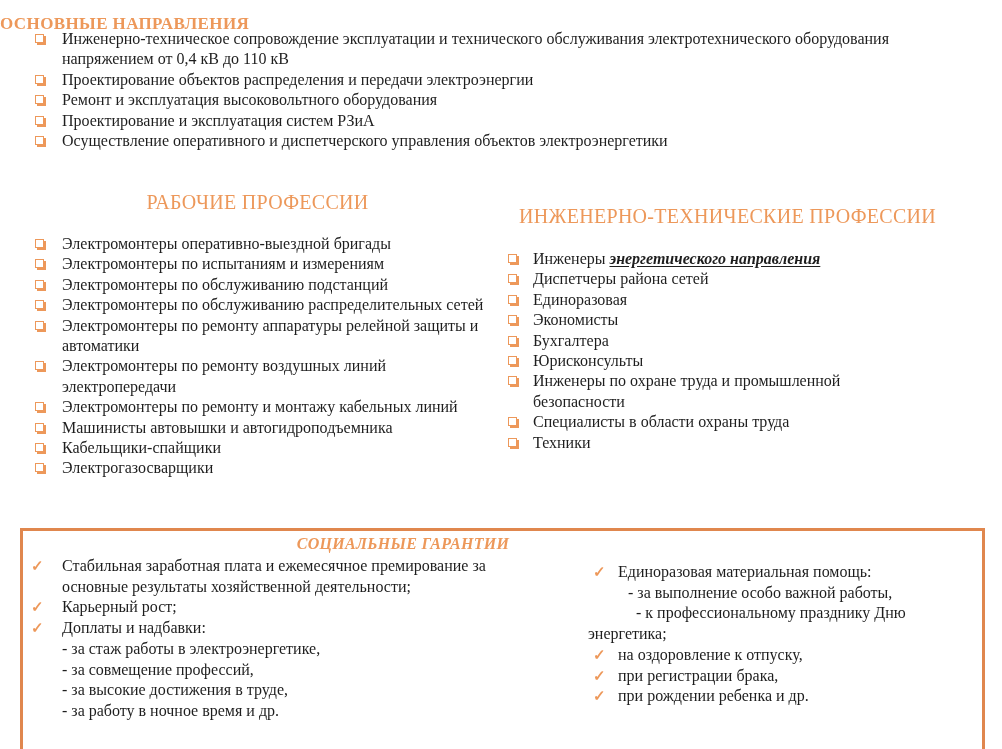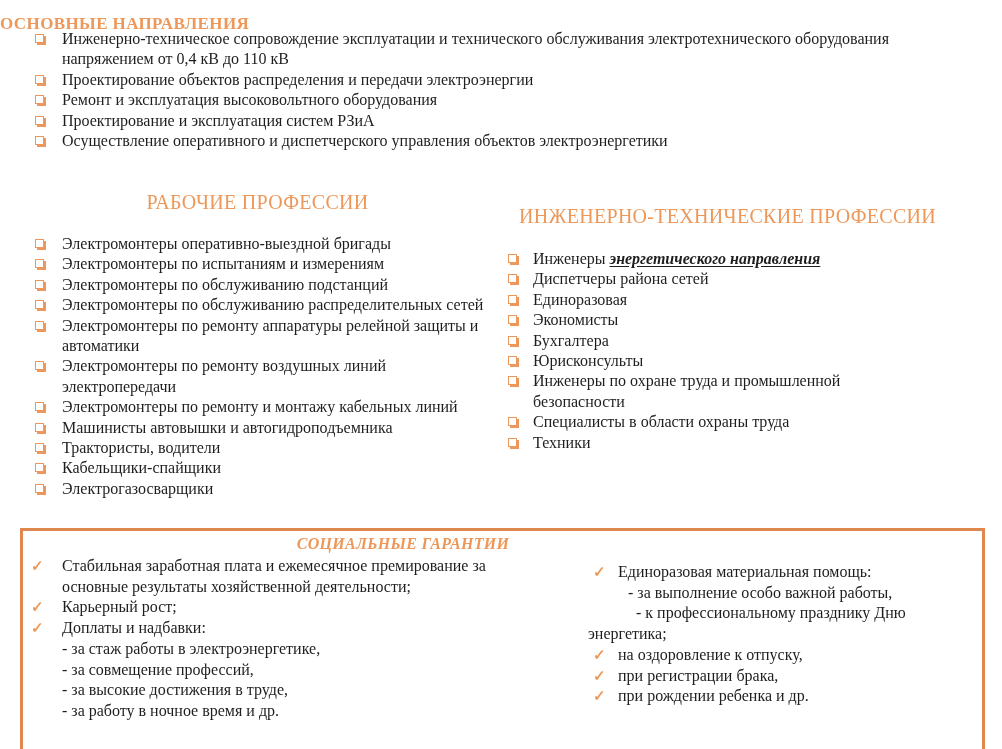--- a/index.html
+++ b/index.html
@@ -83,21 +83,20 @@
     <div class="h-section">РАБОЧИЕ ПРОФЕССИИ</div>
     <ul id="worker-list">
         <li class="bullet-item"><span class="sq"></span><span class="txt">Электромонтеры оперативно-выездной бригады</span></li>
         <li class="bullet-item"><span class="sq"></span><span class="txt">Электромонтеры по испытаниям и измерениям</span></li>
         <li class="bullet-item"><span class="sq"></span><span class="txt">Электромонтеры по обслуживанию подстанций</span></li>
         <li class="bullet-item"><span class="sq"></span><span class="txt">Электромонтеры по обслуживанию распределительных сетей</span></li>
         <li class="bullet-item"><span class="sq"></span><span class="txt">Электромонтеры по ремонту аппаратуры релейной защиты и автоматики</span></li>
         <li class="bullet-item"><span class="sq"></span><span class="txt">Электромонтеры по ремонту воздушных линий электропередачи</span></li>
         <li class="bullet-item"><span class="sq"></span><span class="txt">Электромонтеры по ремонту и монтажу кабельных линий</span></li>
         <li class="bullet-item"><span class="sq"></span><span class="txt">Машинисты автовышки и автогидроподъемника</span></li>
-        <li class="bullet-item"><span class="sq"></span><span class="txt">Трактористы, водители</span></li>
         <li class="bullet-item"><span class="sq"></span><span class="txt">Кабельщики-спайщики</span></li>
         <li class="bullet-item"><span class="sq"></span><span class="txt">Электрогазосварщики</span></li>
       </ul>
   </div>
 
   <div class="mid-right">
     <div class="h-section">ИНЖЕНЕРНО-ТЕХНИЧЕСКИЕ ПРОФЕССИИ</div>
     <ul id="eng-list">
         <li class="bullet-item"><span class="sq"></span><span class="txt"><span>Инженеры </span><span class="emph">энергетического направления</span></span></li>
         <li class="bullet-item"><span class="sq"></span><span class="txt">Диспетчеры района сетей</span></li>

